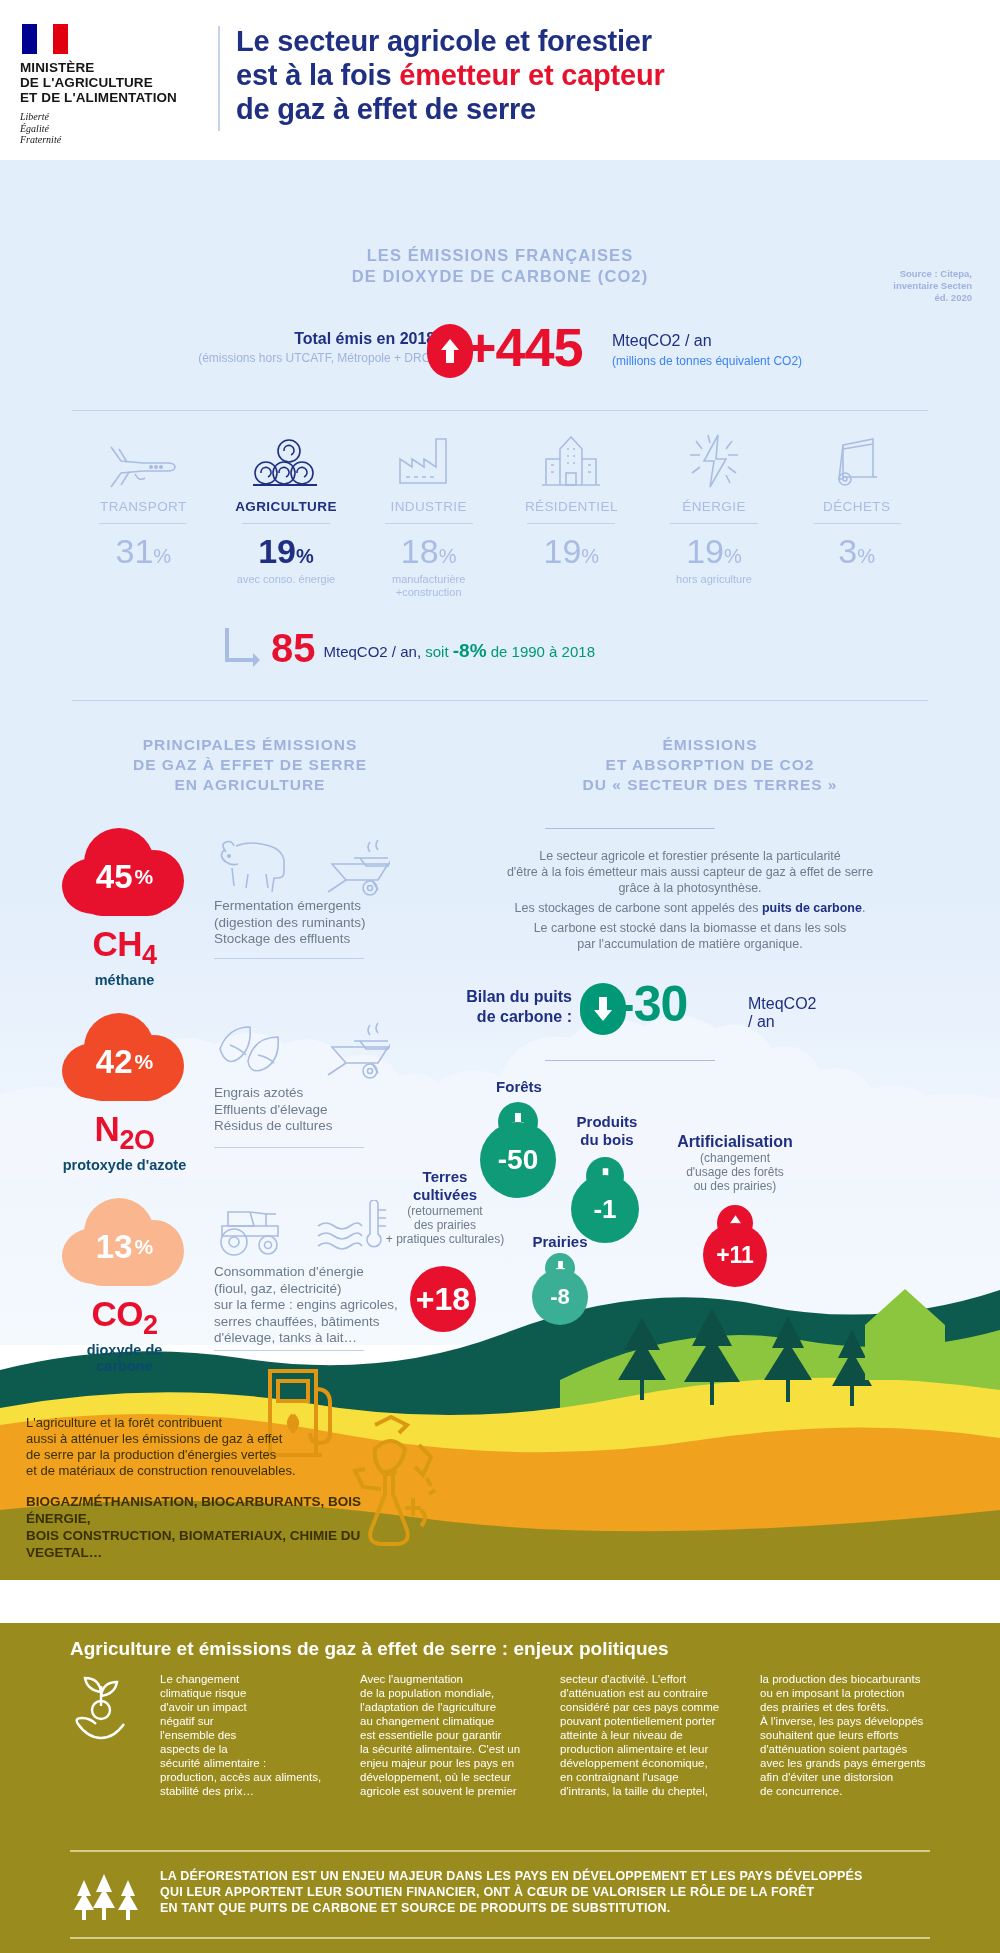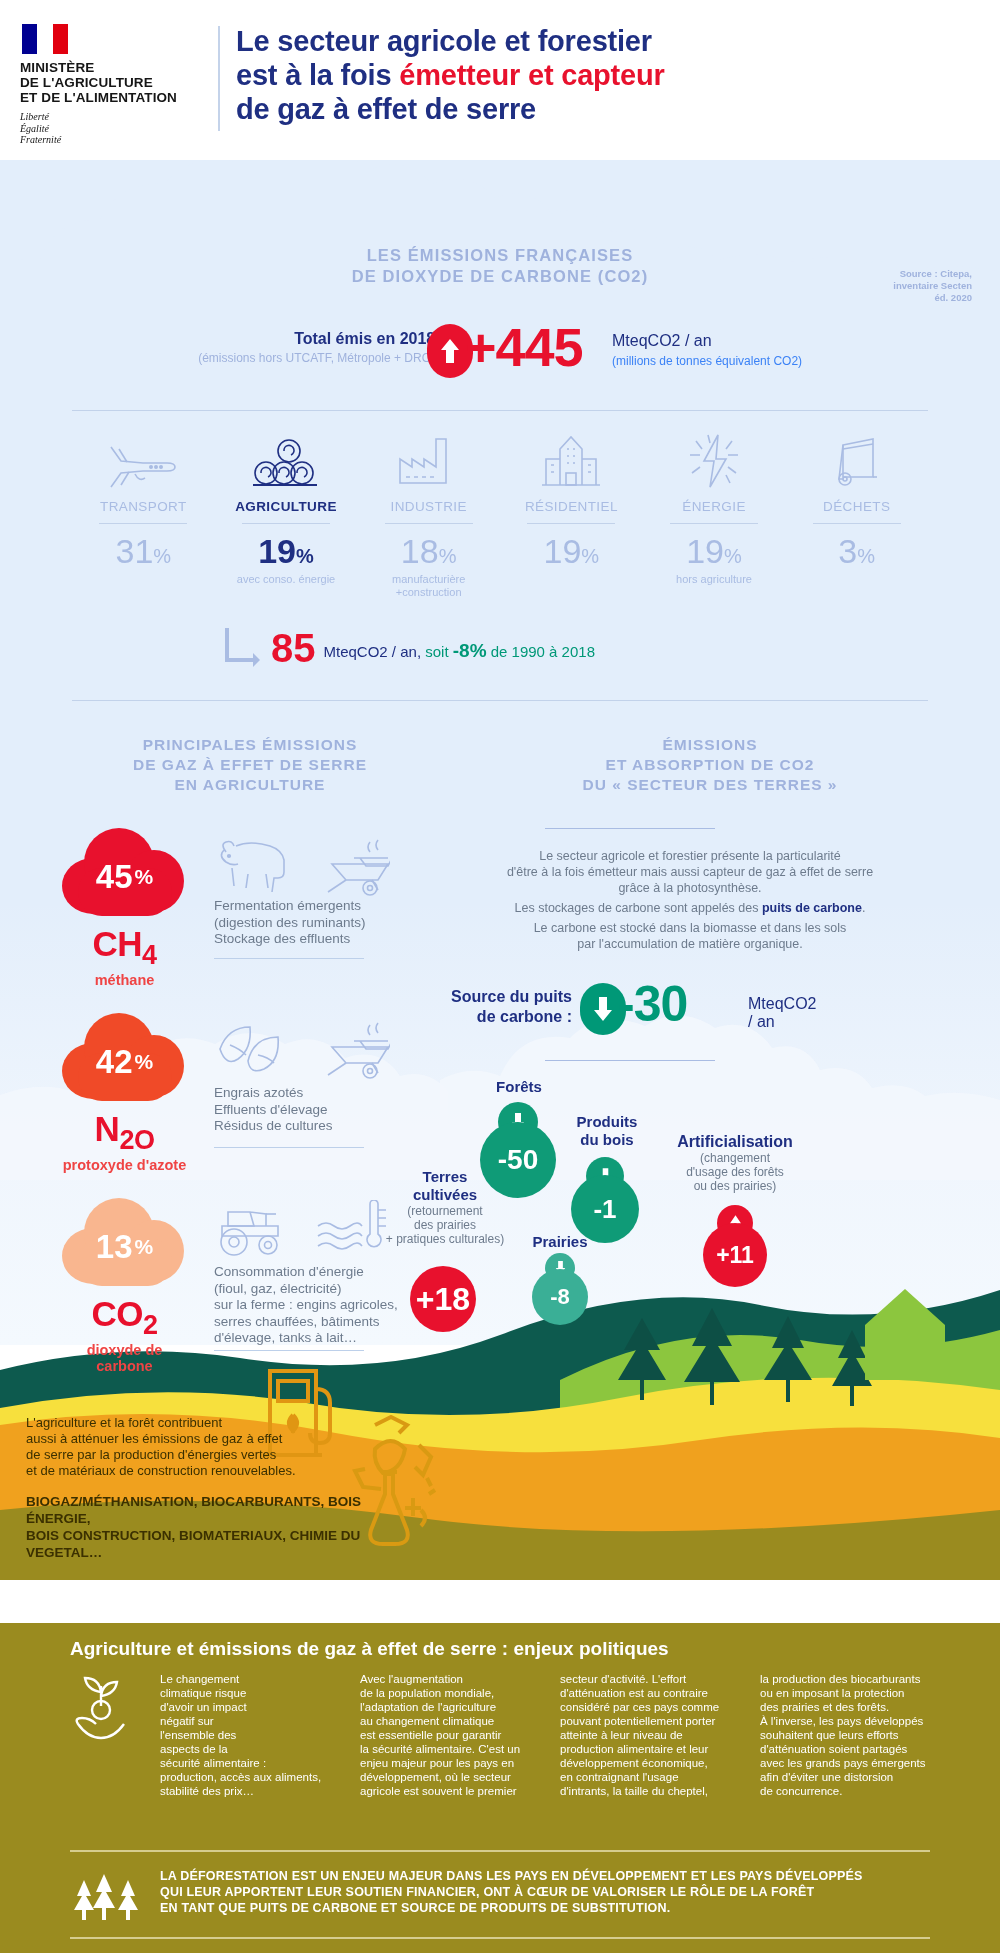--- a/index.html
+++ b/index.html
@@ -78,21 +78,21 @@
 
   
   .gasrow { position:absolute; z-index:14; width:420px; }
   .cloudshape { position:relative; width:125px; height:92px; }
   .cloudshape .c { position:absolute; border-radius:50%; }
   .cloudval { position:absolute; inset:0; display:flex; align-items:center; justify-content:center;
      color:#fff; font-size:33px; font-weight:bold; z-index:3; padding-top:6px; }
   .cloudval em { font-style:normal; font-size:21px; margin-left:2px;}
   .gasname { text-align:center; width:125px; margin-top:4px; font-size:35px; font-weight:bold; color:#e8112d; letter-spacing:-.5px;}
   .gasname sub { font-size:27px; }
-  .gassub { text-align:center; width:125px; margin-top:1px; font-size:14.5px; font-weight:bold; color:#ef4444;}
+  .gassub { text-align:center; width:125px; margin-top:1px; font-size:14.5px; font-weight:bold; color:#0c4a6e;}
   .gasdesc { position:absolute; left:152px; font-size:13.5px; line-height:16.5px; color:#6d7b8d; }
   .gasicons { position:absolute; left:152px; display:flex; gap:24px; align-items:flex-end; }
   .gasline { position:absolute; left:152px; width:150px; height:1px; background:#bdd0ea;}
 
   
   .rc-sep { position:absolute; left:545px; width:170px; height:1px; background:#a9bce3; z-index:12;}
   .rc-p { position:absolute; z-index:12; text-align:center; font-size:12.5px; line-height:16px; color:#6d7b8d; }
   .rc-p b { color:#1f2f82; }
 
   .bilan { position:absolute; left:400px; top:985px; width:420px; height:52px; z-index:14; }
@@ -440,21 +440,21 @@
 d'être à la fois émetteur mais aussi capteur de gaz à effet de serre
 grâce à la photosynthèse.</div>
   <div class="rc-p" style="left:440px;top:900px;width:500px;">
     <span>Les stockages de carbone sont appelés des </span><b>puits de carbone</b><span>.</span>
   </div>
   <div class="rc-p" style="left:440px;top:920px;width:500px;white-space:pre-line">Le carbone est stocké dans la biomasse et dans les sols
 par l'accumulation de matière organique.</div>
 
   <div class="bilan">
     <div class="lab">
-      <div>Source du puits</div>
+      <div>Bilan du puits</div>
       <div>de carbone :</div>
     </div>
     <div class="badge">
       <svg width="20" height="28" viewBox="0 0 20 28">
           <path d="M10 26 L19 15 L14 15 L14 2 L6 2 L6 15 L1 15 Z" fill="#fff"></path>
         </svg>
     </div>
     <div class="num">-30</div>
     <div class="unit">MteqCO2 / an</div>
   </div>

